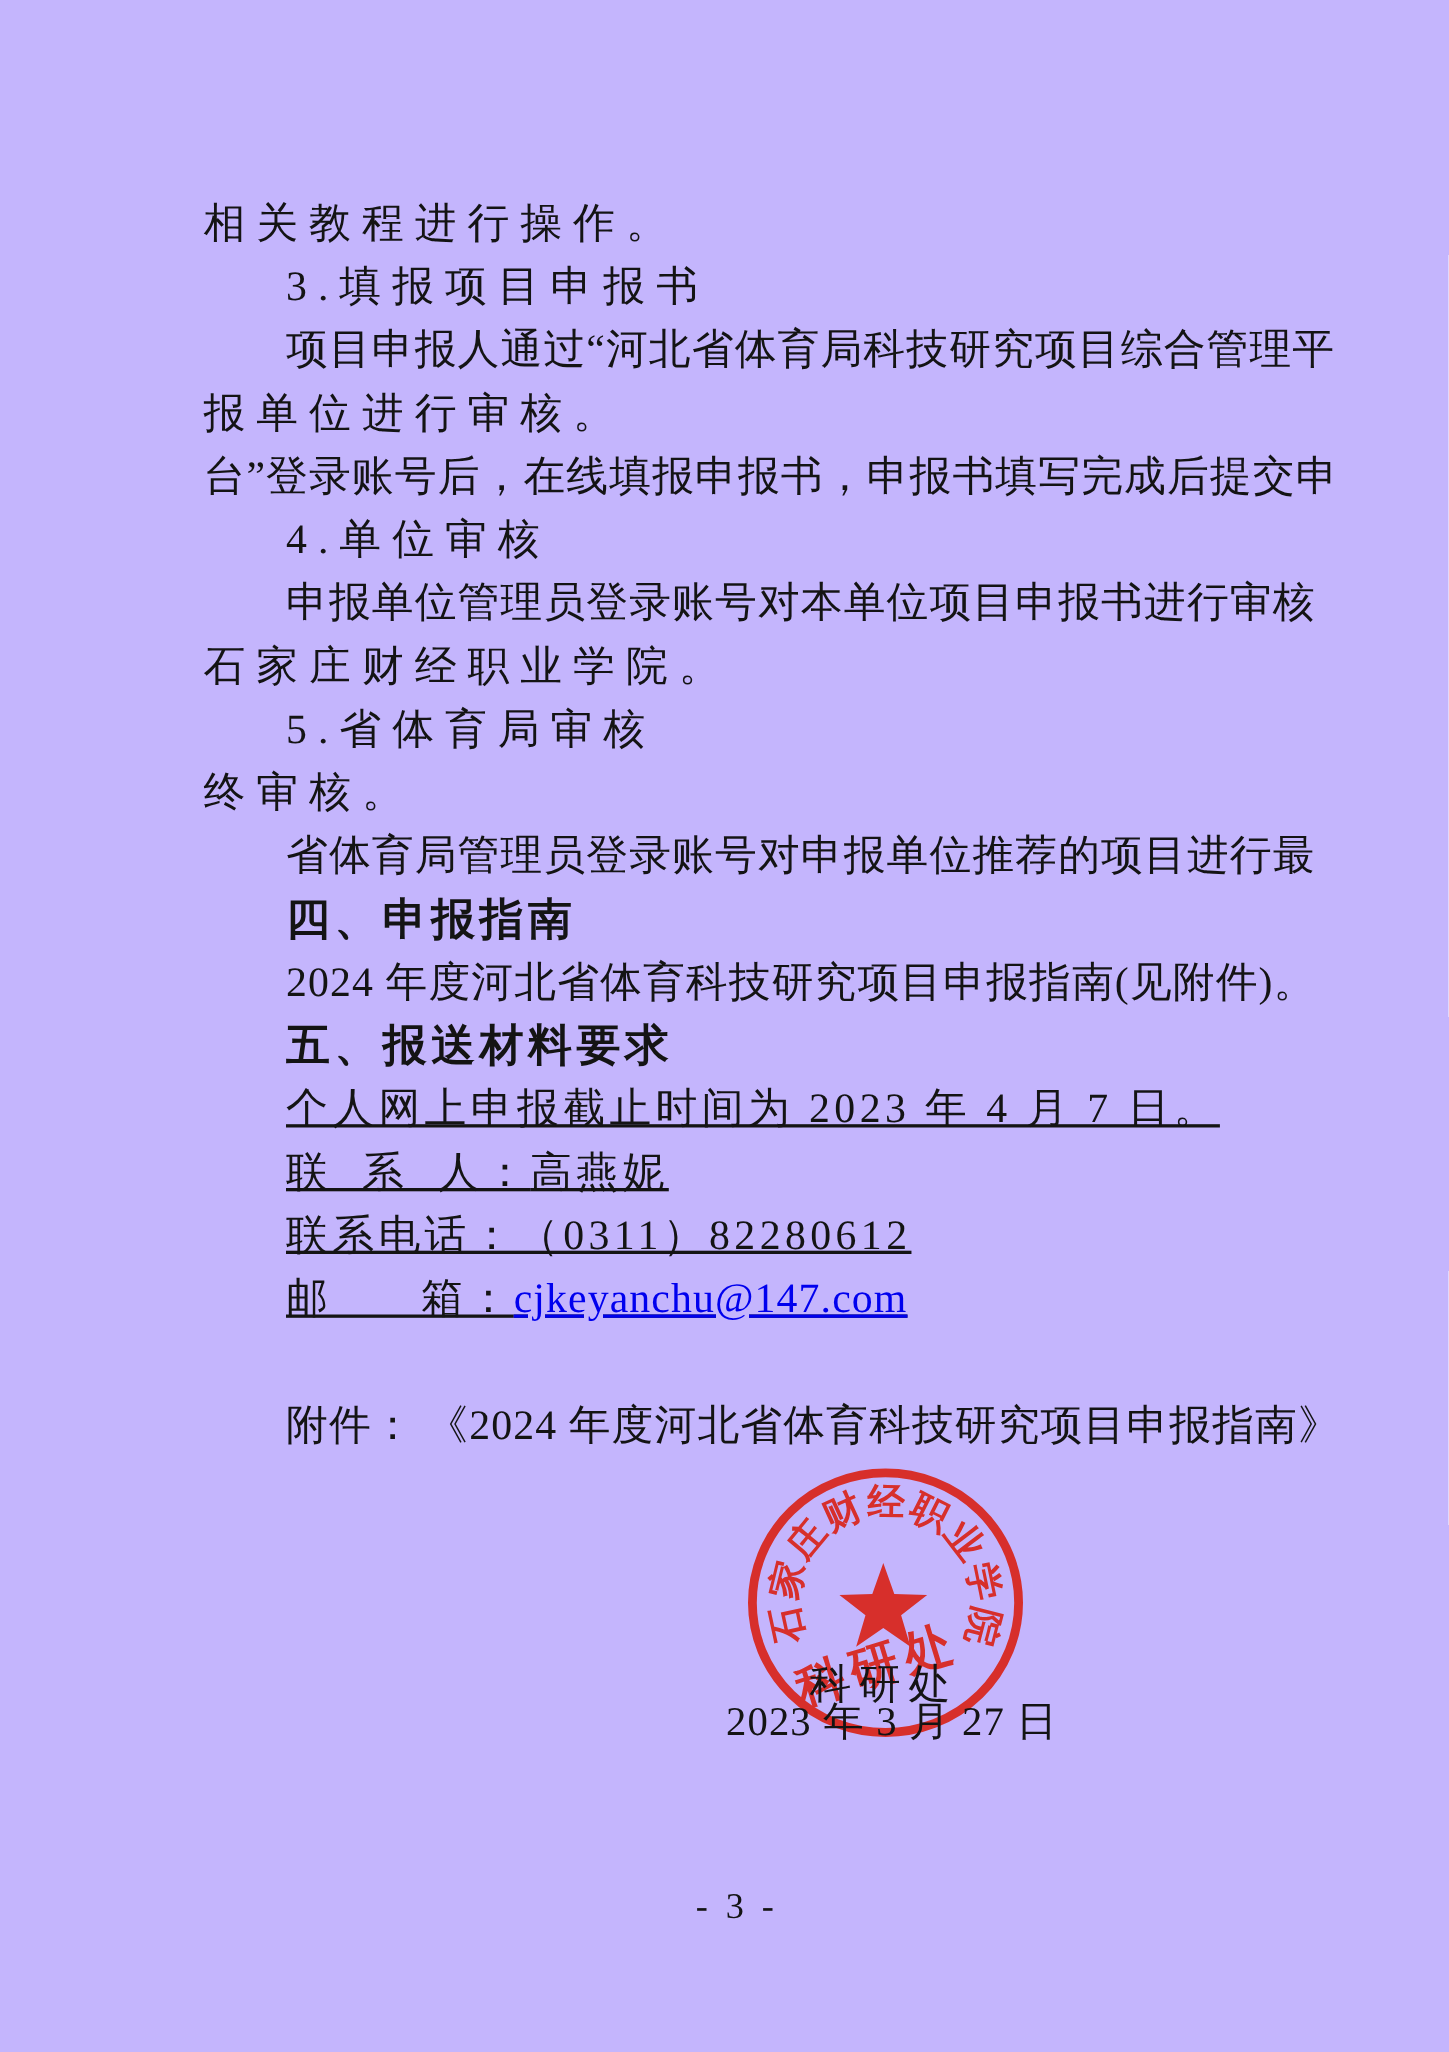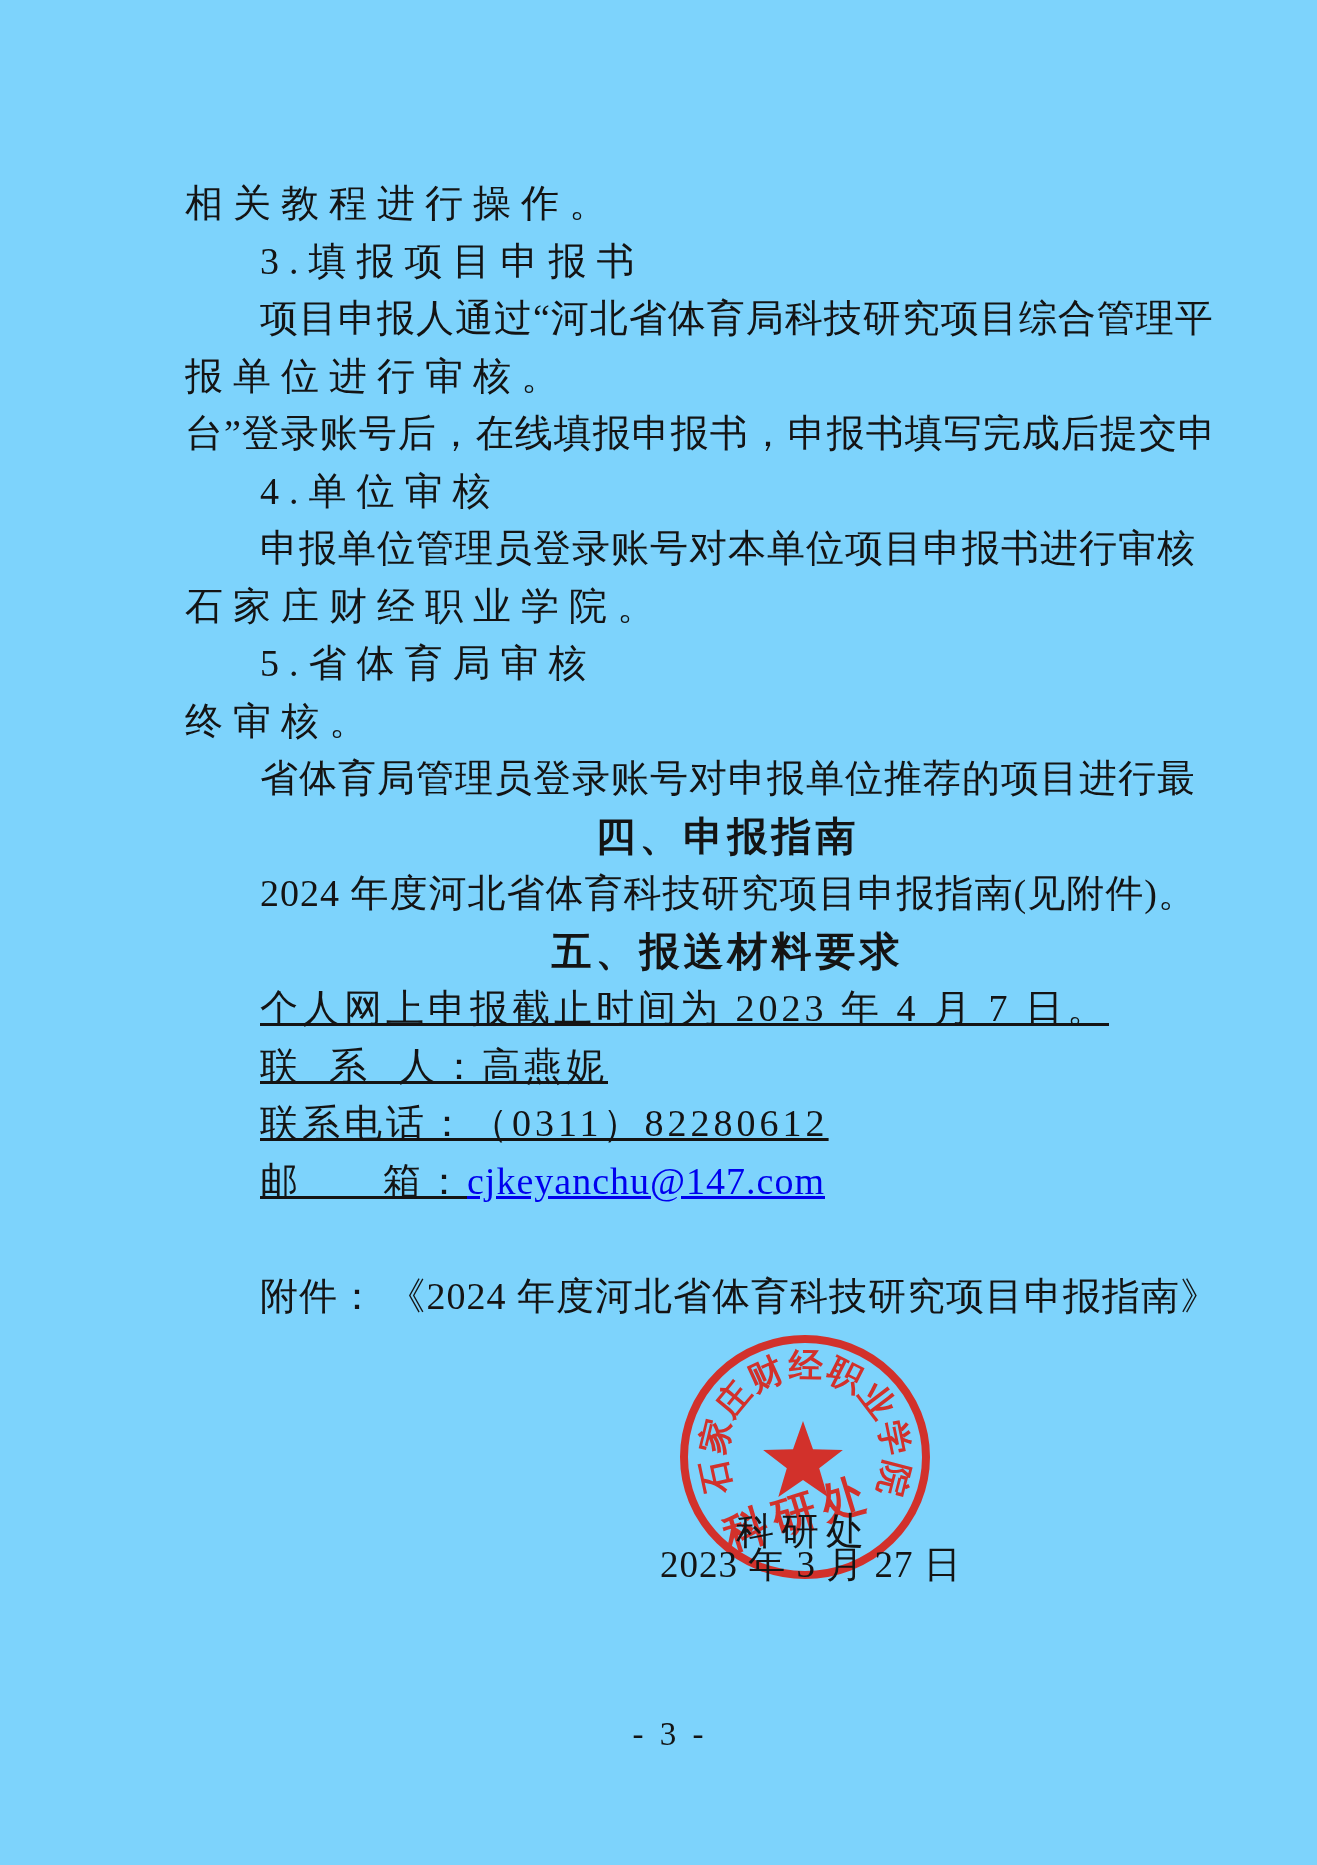--- a/index.html
+++ b/index.html
@@ -1,20 +1,20 @@
 <!DOCTYPE html>
 <html><head>
 <meta charset="utf-8">
 <style>
   html,body{margin:0;padding:0;background:#ffffff;}
   .page{
     position:relative;
     width:1317px;
     height:1865px;
-    background:#7dd3fc;
+    background:#c4b5fd;
     overflow:hidden;
     font-family:"Liberation Serif","DejaVu Serif",serif;
     color:#141414;
   }
   .content{
     position:absolute;
     left:185px;
     top:175px;
     width:1010px;
   }
@@ -27,21 +27,20 @@
   .l-ind{padding-left:75px;}
   .l-loose{letter-spacing:10px;}
   .l-med{letter-spacing:4px;text-decoration:underline;}
   .l-tight{letter-spacing:1px;}
   .l-blank{height:57.5px;}
   .l-head{
     font-family:"Liberation Sans","DejaVu Sans",sans-serif;
     font-weight:bold;
     font-size:40px;
     letter-spacing:4px;
-    text-align:center;
   }
   .email{
     color:#0000ee;
     text-decoration:underline;
     text-decoration-color:#0000ee;
     letter-spacing:1px;
   }
   .seal{
     position:absolute;
     left:677px;

